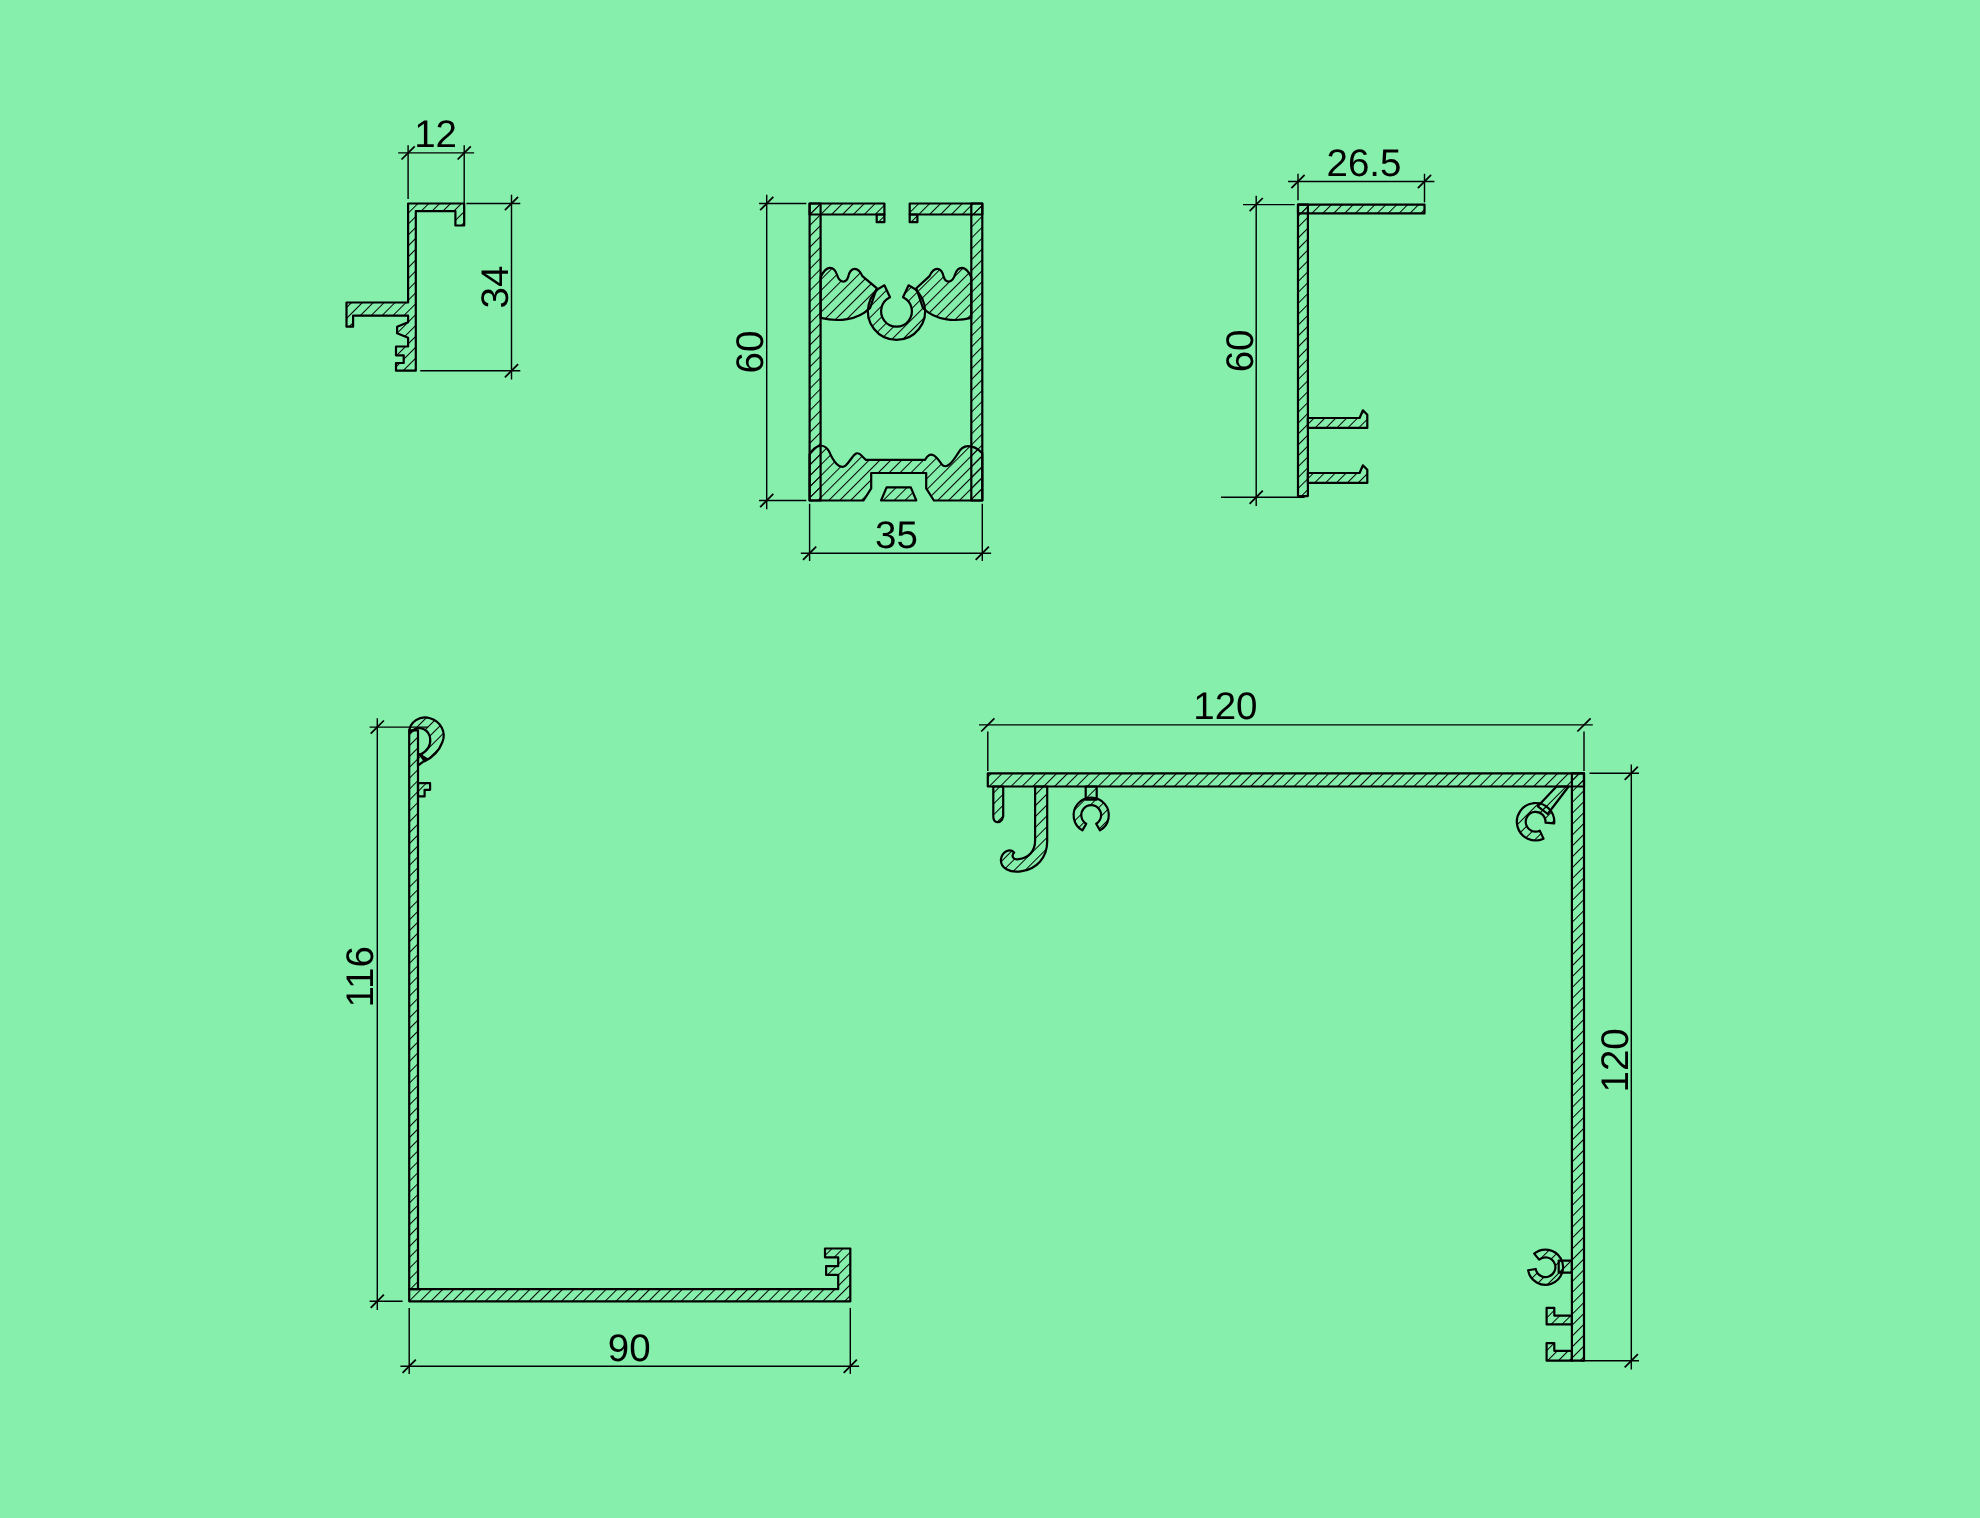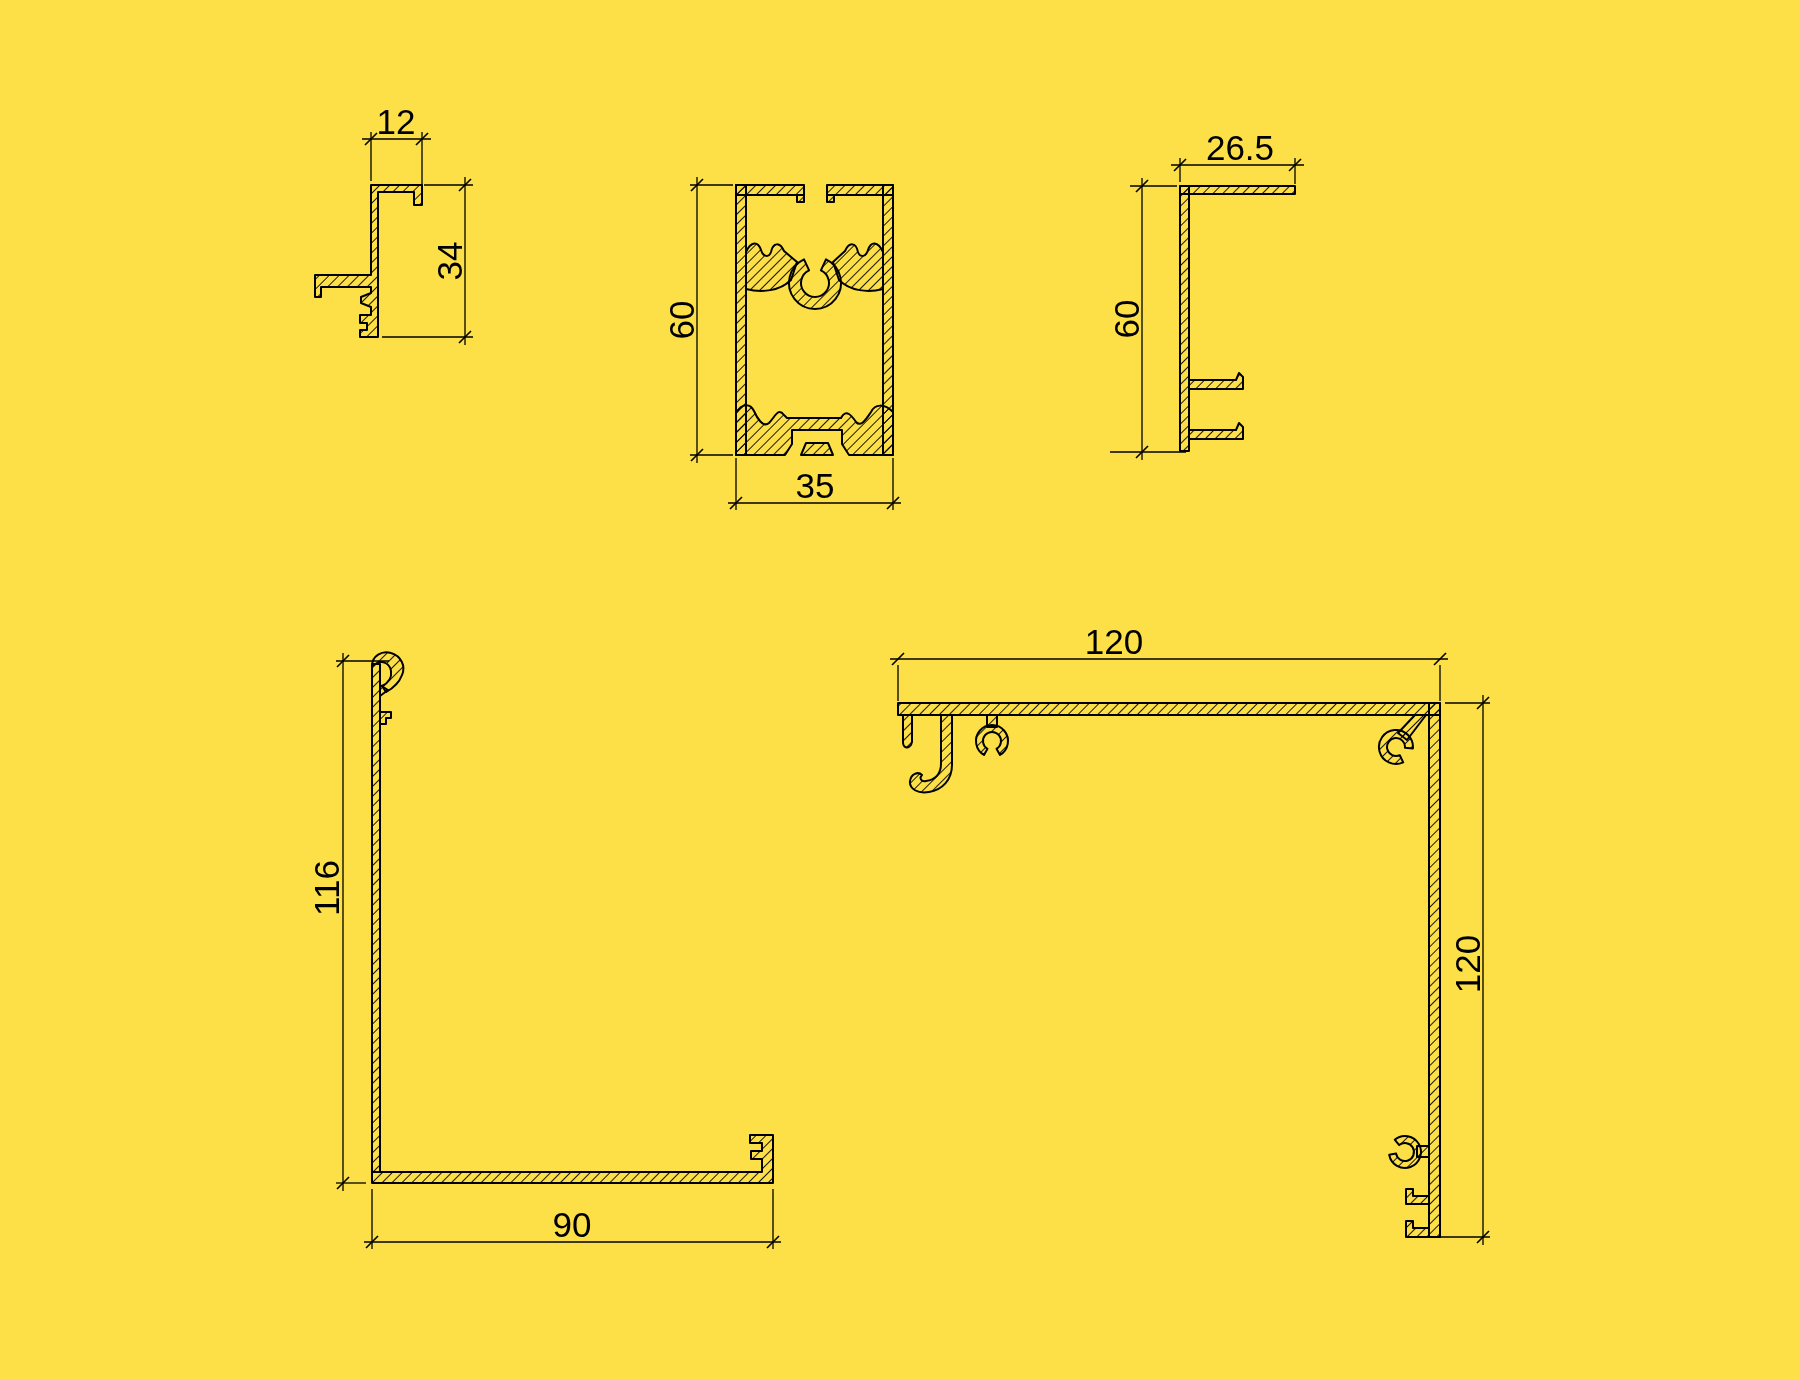--- a/index.html
+++ b/index.html
@@ -1,16 +1,16 @@
 <!DOCTYPE html>
 <html><head>
 <meta charset="utf-8">
 <style>
   html,body{margin:0;padding:0;background:#ffffff;}
-  .canvas{position:relative;width:1800px;height:1380px;background:#fde047;overflow:hidden;}
+  .canvas{position:relative;width:1800px;height:1380px;background:#86efac;overflow:hidden;}
   svg{position:absolute;left:0;top:0;}
   .ol{fill:url(#hatch);stroke:#000000;stroke-width:2;stroke-linejoin:round;}
   .dl{stroke:#000000;stroke-width:1.3;fill:none;}
   .tick{stroke:#000000;stroke-width:1.6;}
   .dt{font-family:"Liberation Sans",sans-serif;font-size:35px;fill:#000000;text-anchor:middle;}
 </style>
 </head>
 <body>
 
 <div class="canvas">

